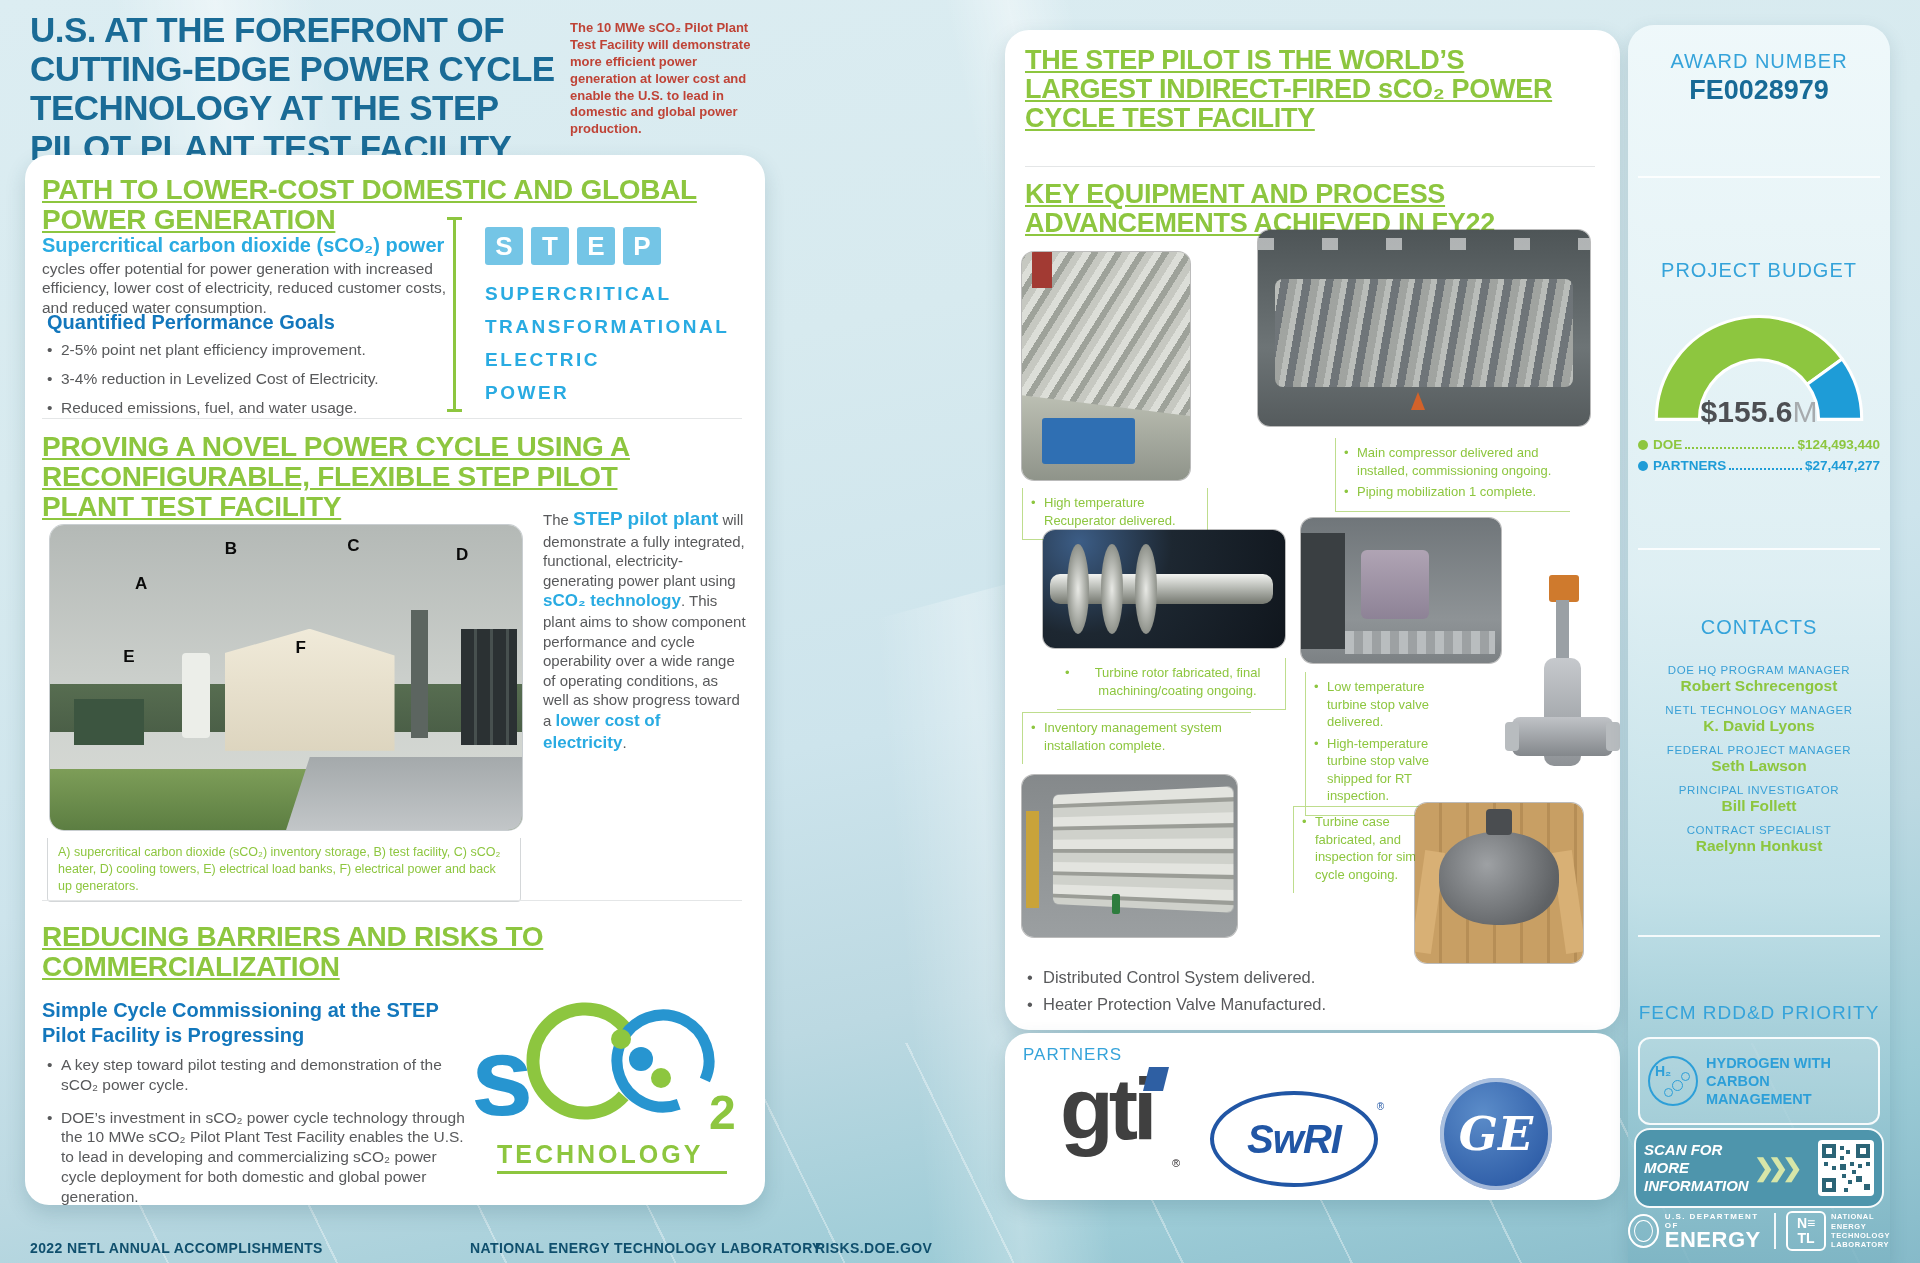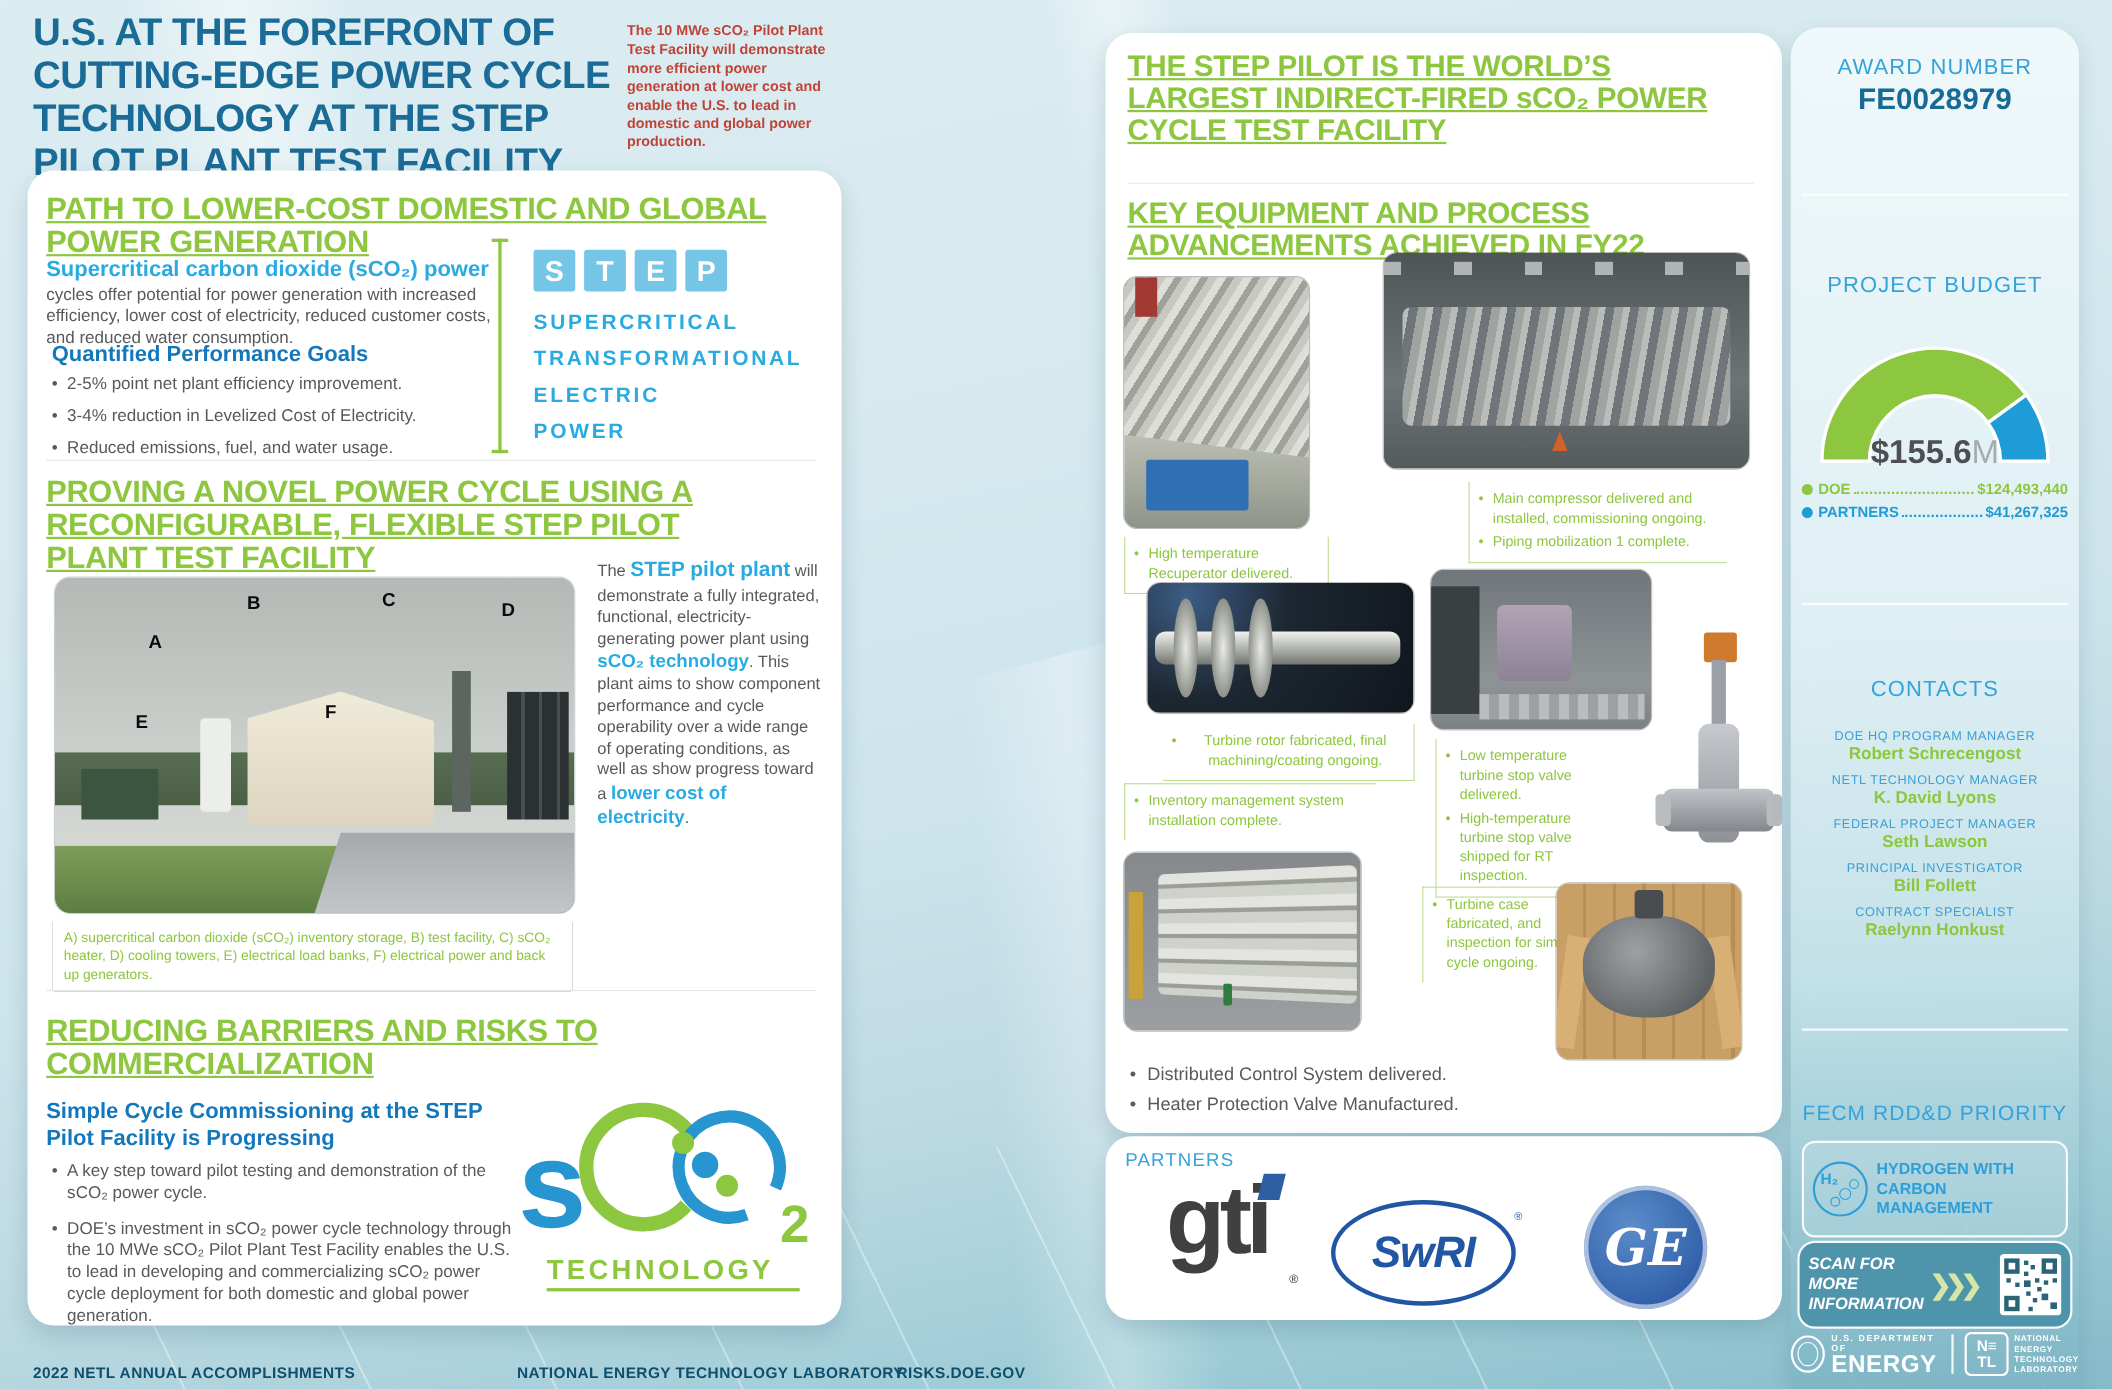--- a/index.html
+++ b/index.html
@@ -153,21 +153,21 @@
 
   
   .sidebar{position:absolute;left:1628px;top:25px;width:262px;height:1238px;border-radius:26px 26px 0 0;
     background:linear-gradient(180deg,rgba(240,249,251,.95) 0%,rgba(224,240,244,.9) 45%,rgba(196,226,233,.85) 70%,rgba(150,198,210,.85) 88%,rgba(126,181,196,.9) 100%);
     box-shadow:0 6px 18px rgba(30,75,95,.15);}
   .sb-label{position:absolute;left:0;width:100%;text-align:center;margin:0;color:#35a3da;font-size:20px;letter-spacing:1px;font-weight:normal;}
   .sb-award-label{top:25px;}
   .award-num{position:absolute;left:0;top:50px;width:100%;text-align:center;margin:0;font-size:27px;font-weight:bold;color:#176a96;}
   .sb-div{position:absolute;left:10px;width:242px;border-top:2px solid rgba(255,255,255,.85);}
   .dv1{top:151px;} .dv2{top:523px;} .dv3{top:910px;}
-  .sb-budget-label{top:223px;}
+  .sb-budget-label{top:234px;}
   .gauge{position:absolute;left:18px;top:280px;width:226px;height:126px;}
   .gauge-text{position:absolute;left:0;bottom:2px;width:100%;text-align:center;}
   .gauge-val{font-size:30px;font-weight:bold;color:#4d4f53;}
   .gauge-suffix{font-size:30px;color:#a7abae;}
   .legend{position:absolute;left:10px;top:412px;width:242px;}
   .leg-row{display:flex;align-items:flex-end;margin-bottom:6px;font-size:13.5px;font-weight:bold;}
   .leg-dot{width:10px;height:10px;border-radius:50%;margin:0 5px 2px 0;flex:none;}
   .leg-fill{flex:1;border-bottom:2px dotted currentColor;margin:0 3px 3px 3px;}
   .leg-doe{color:#8dc63f;} .leg-part{color:#1e9cd7;}
   .sb-contacts-label{top:591px;}
@@ -398,21 +398,21 @@
       <div class="leg-row leg-doe">
         <span class="leg-dot" style="background:#8dc63f"></span>
         <span>DOE</span>
         <span class="leg-fill"></span>
         <span>$124,493,440</span>
       </div>
       <div class="leg-row leg-part">
         <span class="leg-dot" style="background:#1e9cd7"></span>
         <span>PARTNERS</span>
         <span class="leg-fill"></span>
-        <span>$41,267,325</span>
+        <span>$27,447,277</span>
       </div>
     </div>
     <div class="sb-div dv2"></div>
 
     <h3 class="sb-label sb-contacts-label">CONTACTS</h3>
     <div class="contacts">
       <div class="c-role">DOE HQ PROGRAM MANAGER</div>
       <div class="c-name">Robert Schrecengost</div>
       <div class="c-role">NETL TECHNOLOGY MANAGER</div>
       <div class="c-name">K. David Lyons</div>

